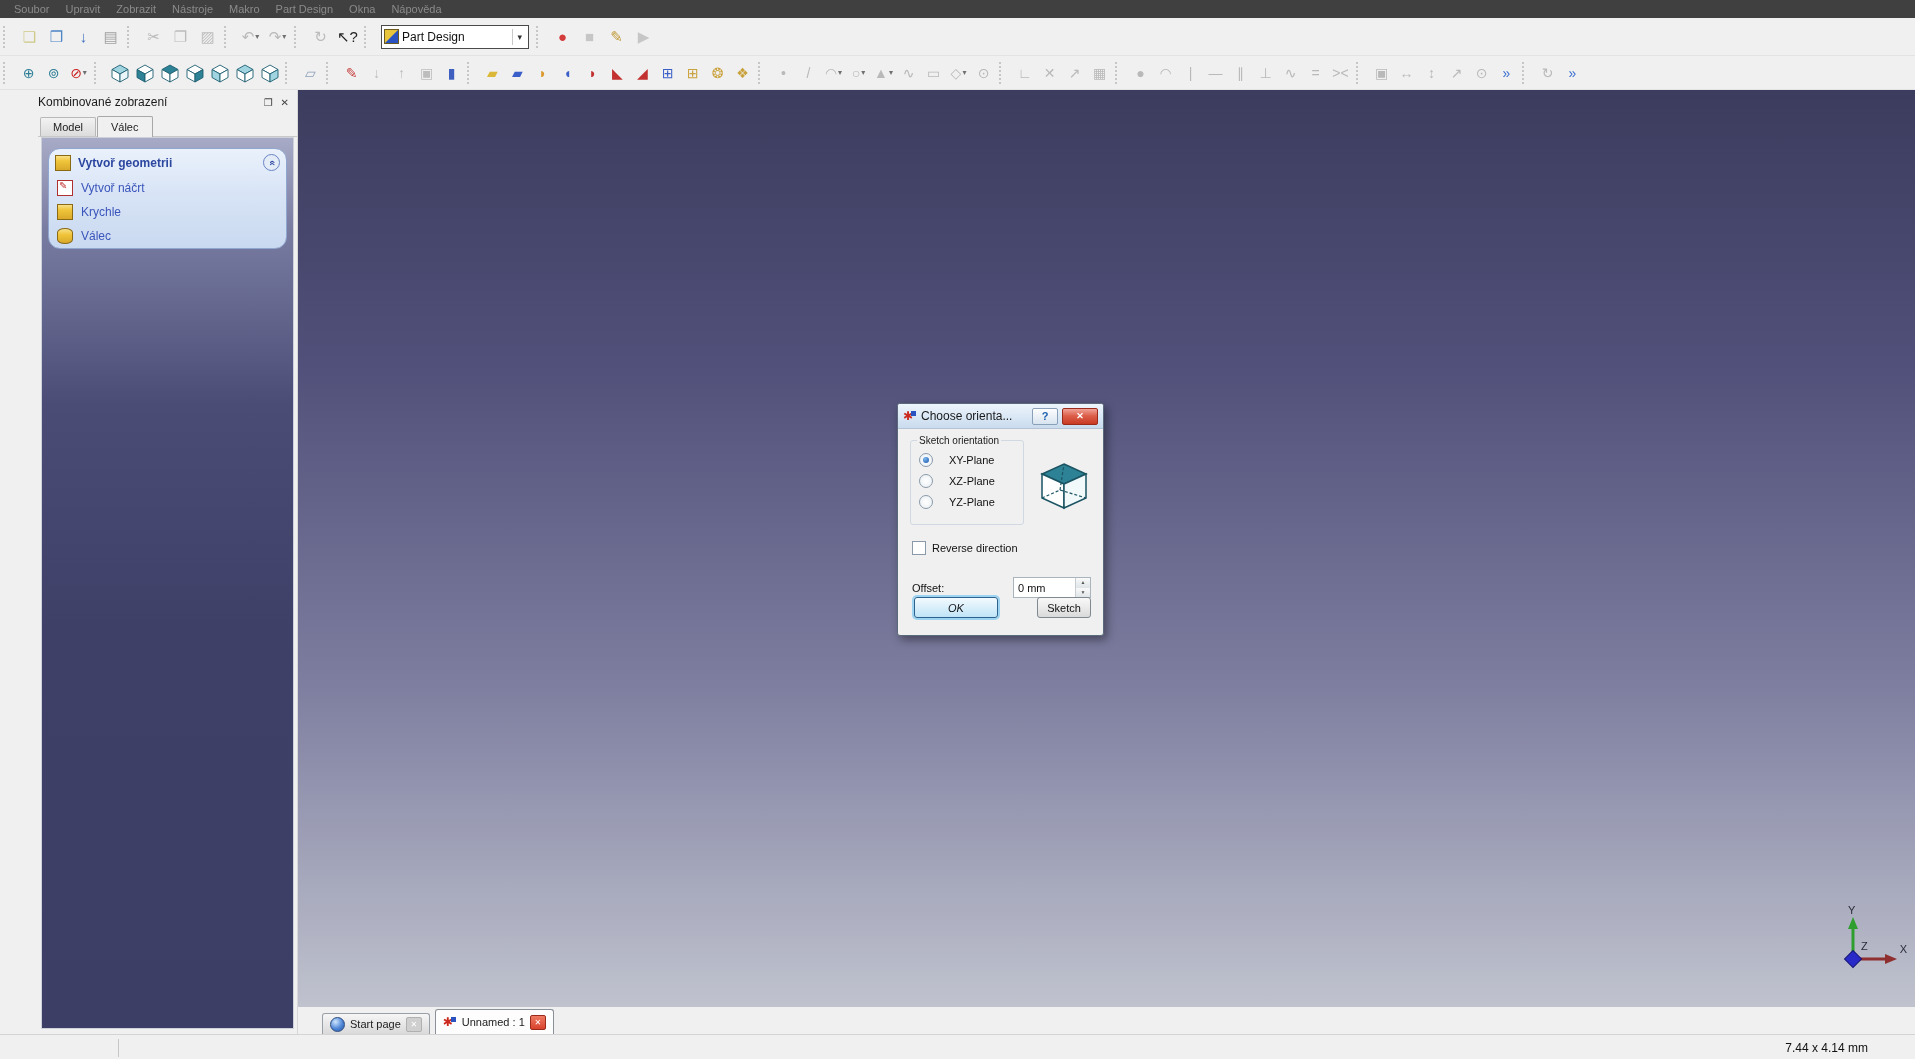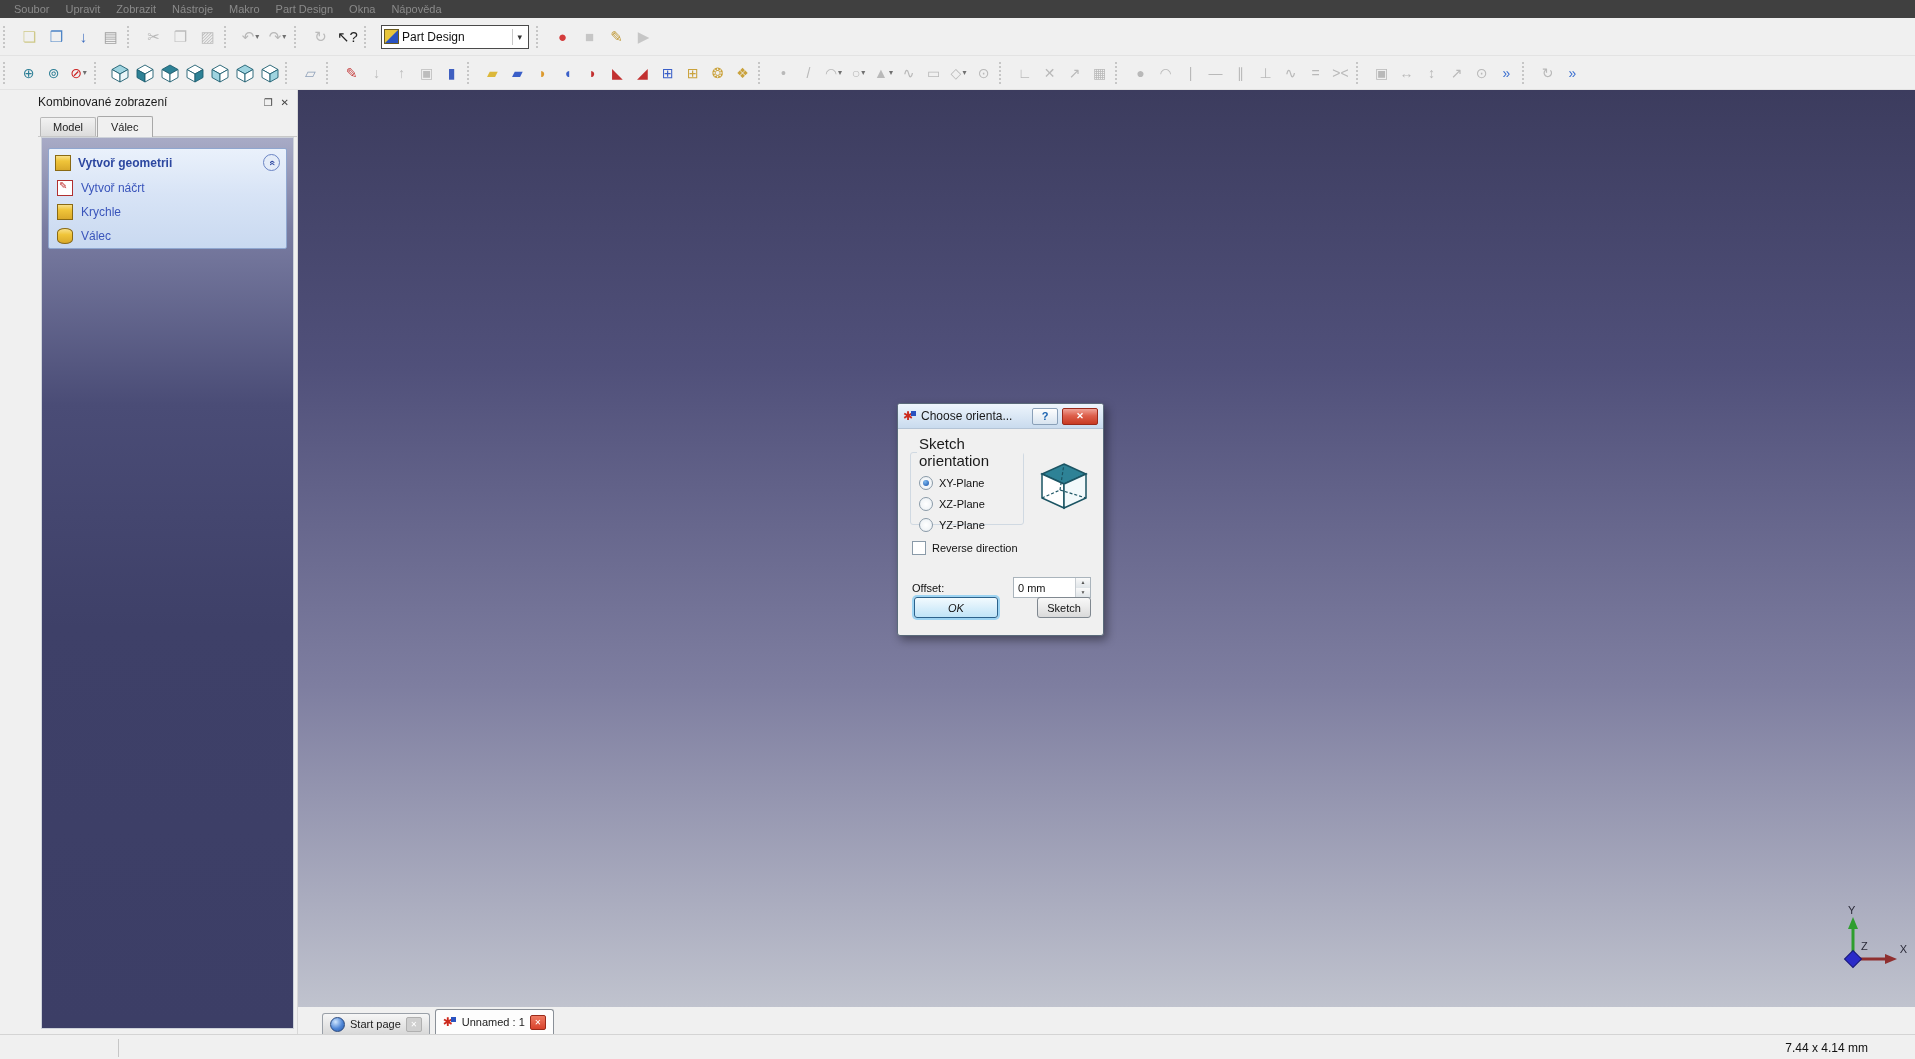--- a/index.html
+++ b/index.html
@@ -48,21 +48,21 @@
   .dock{width:259px;flex:0 0 auto;background:#f0f0f0;display:flex;flex-direction:column;border-right:1px solid #d8d8d8;}
   .dock-title{height:24px;display:flex;align-items:center;padding:0 4px 0 2px;font-size:12px;color:#1a1a1a;}
   .dock-title .t{flex:1;margin-left:-2px;}
   .dock-btn{font-size:10px;color:#444;padding:1px 4px;cursor:default;}
   .dock-tabs{height:22px;display:flex;align-items:flex-end;padding-left:2px;border-bottom:1px solid #c8c8c8;}
   .dtab{font-size:11px;color:#222;padding:3px 12px;border:1px solid #b8b8b8;border-bottom:none;
         background:linear-gradient(180deg,#f2f2f2,#dcdcdc);margin-right:1px;border-radius:2px 2px 0 0;}
   .dtab.act{background:#f0f0f0;padding:4px 13px;position:relative;top:1px;border-color:#a8a8a8;}
   .dock-content{flex:1;margin:0 3px 5px 3px;border:1px solid #cdd2da;
      background:linear-gradient(180deg,#a8abc6 0%,#7a7da2 10%,#4a4c76 30%,#3e4068 55%,#3c3e66 100%);}
-  .task-box{margin:10px 6px 0 6px;border:1px solid #8fa6cf;border-radius:2px;
+  .task-box{margin:10px 6px 0 6px;border:1px solid #8fa6cf;border-radius:12px;
      background:linear-gradient(180deg,#eaf1fb 0%,#d8e4f6 45%,#c9d9f0 100%);}
   .task-header{display:flex;align-items:center;padding:5px 6px;}
   .task-header .task-title{flex:1;font-size:12px;font-weight:bold;color:#2c47a0;margin-left:7px;}
   .collapse{width:15px;height:15px;border:1px solid #6a84c4;border-radius:50%;display:flex;align-items:center;
             justify-content:center;color:#2c47a0;background:#e4ecf8;}
   .collapse span{display:inline-block;transform:rotate(90deg);font-size:10px;font-weight:bold;line-height:1;}
   .task-item{display:flex;align-items:center;padding:4px 6px 4px 8px;}
   .task-item .lab{font-size:12px;color:#3a55bb;margin-left:8px;}
 
   
@@ -92,22 +92,22 @@
      background:linear-gradient(180deg,#eef5fc 0%,#dbe8f5 50%,#c9dbee 100%);border-bottom:1px solid #b4c4d6;}
   .dlg-title-text{flex:1;font-size:12px;color:#1a1a1a;white-space:nowrap;overflow:hidden;}
   .dlg-help{width:24px;height:15px;border:1px solid #8aa0b8;border-radius:2px;text-align:center;line-height:15px;
             background:linear-gradient(180deg,#fdfdfd,#d8e4f0);color:#1a62b0;font-weight:bold;font-size:11px;}
   .dlg-close{width:34px;height:15px;border:1px solid #9a2a1a;border-radius:2px;text-align:center;line-height:14px;
              background:linear-gradient(180deg,#f0a296 0%,#dd5f4b 45%,#c83a22 100%);color:#fff;font-weight:bold;
              font-size:9px;}
   .dlg-body{position:relative;height:207px;}
   .grp{position:absolute;left:12px;top:6px;width:104px;height:88px;border:1px solid #d0d9e2;border-radius:3px;
        margin:0;padding:0 0 0 8px;}
-  .grp legend{font-size:15px;color:#1a1a1a;padding:0 2px;margin-left:-2px;}
-  .radio{display:flex;align-items:center;margin:7px 0;gap:6px;}
+  .grp legend{font-size:10px;color:#1a1a1a;padding:0 2px;margin-left:-2px;}
+  .radio{display:flex;align-items:center;margin:7px 0;gap:16px;}
   .rb{width:12px;height:12px;border:1px solid #8a9aa8;border-radius:50%;background:radial-gradient(#fff,#e8eef2);
       position:relative;flex:0 0 auto;}
   .rb.on::after{content:"";position:absolute;left:3px;top:3px;width:6px;height:6px;border-radius:50%;
       background:radial-gradient(circle at 35% 30%,#7ab8f0,#1a52a8);}
   .rlab{font-size:11px;color:#111;}
   .plane-preview{position:absolute;right:12px;top:32px;}
   .chk{position:absolute;left:14px;top:112px;display:flex;align-items:center;gap:6px;font-size:11px;color:#111;}
   .chk-box{width:12px;height:12px;border:1px solid #8a9aa8;background:#fff;display:inline-block;}
   .offset-row{position:absolute;left:14px;top:148px;right:12px;display:flex;align-items:center;}
   .offset-lab{font-size:11px;color:#111;flex:1;}

